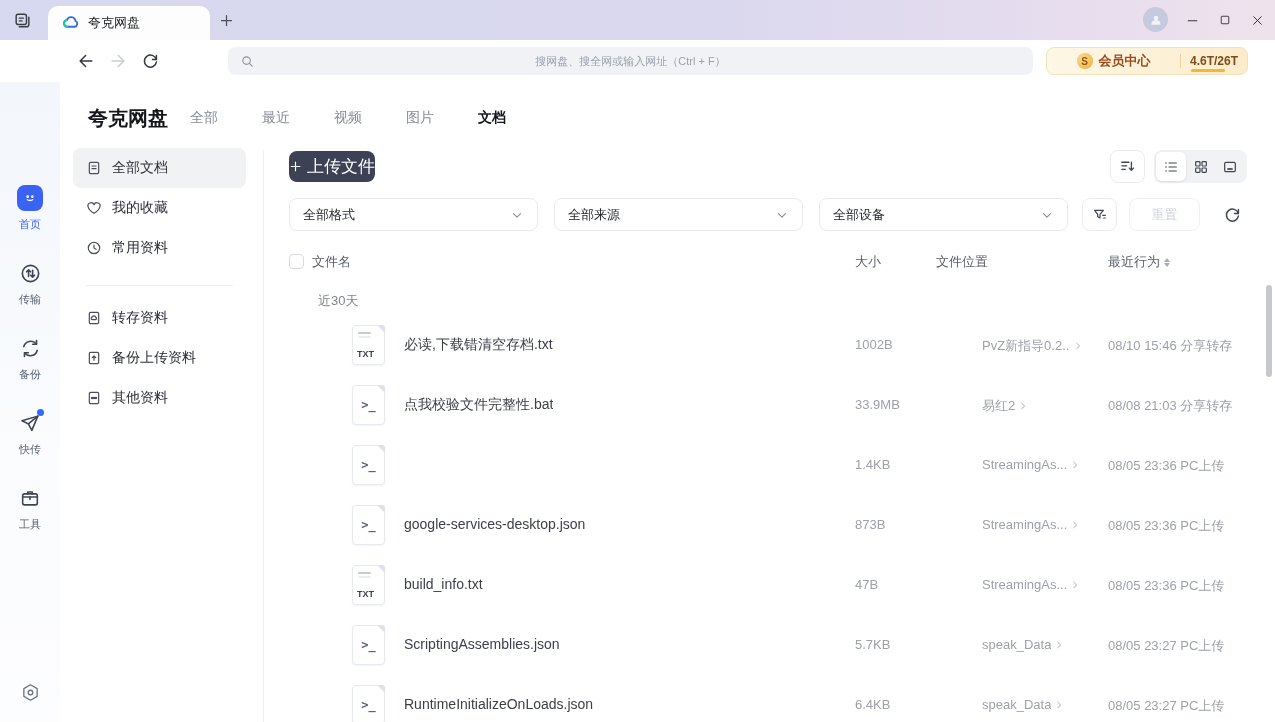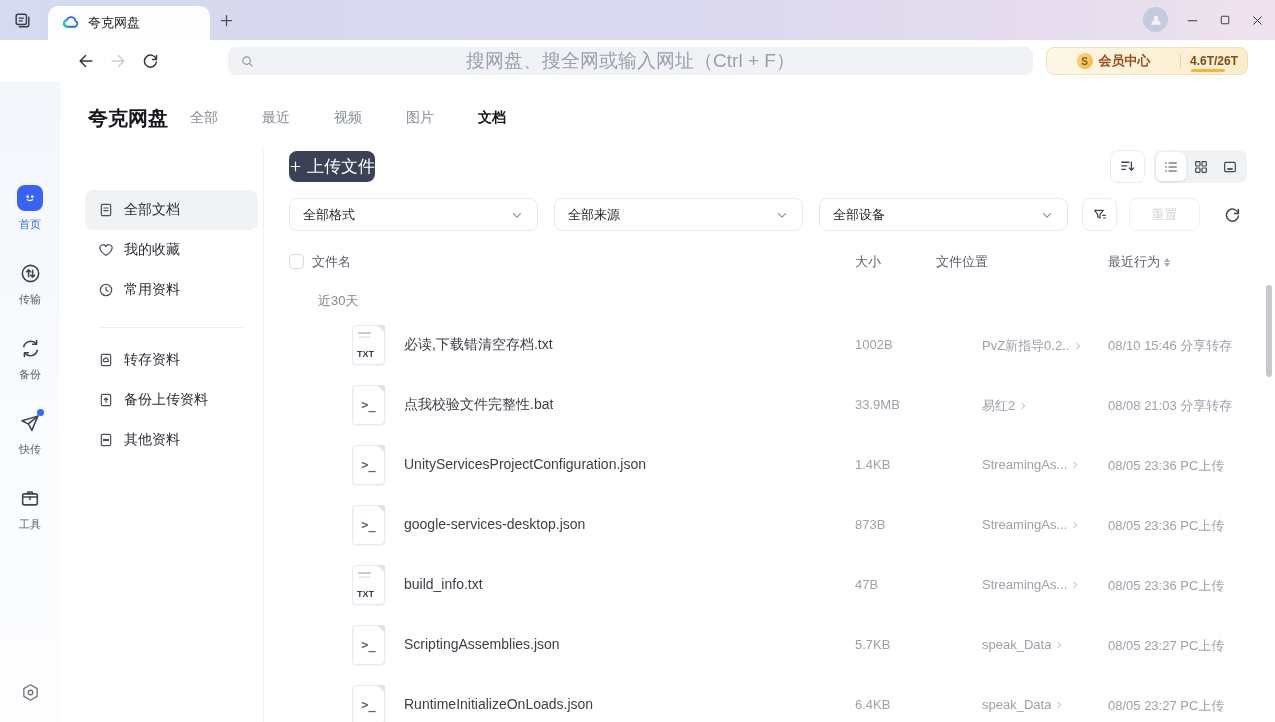--- a/index.html
+++ b/index.html
@@ -23,21 +23,21 @@
   
   .chrome-bar { position:absolute; top:40px; left:0; width:100%; height:42px; background:#fff; }
   .nav-btn { position:absolute; top:9px; width:24px; height:24px; display:flex; align-items:center; justify-content:center; cursor:pointer; }
   .nav-back { left:74px; color:#34373d; }
   .nav-fwd  { left:106px; color:#c8ccd3; }
   .nav-reload { left:138px; color:#34373d; }
   .search-bar { position:absolute; left:228px; top:7px; width:805px; height:28px; background:#f1f2f6;
     border-radius:8px; display:flex; align-items:center; }
   .search-bar svg { position:absolute; left:12px; color:#8d929c; }
   .search-input { width:100%; height:100%; border:none; outline:none; background:transparent;
-    text-align:center; font-size:19px; color:#15803d; font-family:inherit; }
+    text-align:center; font-size:11px; color:#15803d; font-family:inherit; }
   .search-input::placeholder { color:#9aa1ac; }
   .member-bar { position:absolute; left:1046px; top:7px; width:202px; height:28px; border-radius:8px;
     background:linear-gradient(90deg,#fdf7e6 0%,#fcedc f 100%);
     background:linear-gradient(90deg,#fdf7e6 0%,#fceccb 100%);
     border:1px solid #f3e2b8; display:flex; align-items:stretch; cursor:pointer; }
   .member-left { flex:0 0 133px; display:flex; align-items:center; justify-content:center; gap:6px; }
   .member-label { font-size:13px; font-weight:bold; color:#9c4a1c; }
   .coin { width:16px; height:16px; border-radius:50%; background:radial-gradient(circle at 35% 35%,#ffd98a,#f0ac3a);
     display:flex; align-items:center; justify-content:center; font-size:10px; font-weight:bold; color:#8a5a17; }
   .member-divider { width:1px; background:#ecd3a4; margin:6px 0; }
@@ -58,21 +58,21 @@
   .badge-dot { position:absolute; top:-1px; right:-1px; width:7px; height:7px; border-radius:50%; background:#2f6bff; }
   .rail-settings { position:absolute; left:18px; top:598px; width:24px; height:24px; color:#6d7381; cursor:pointer; display:flex; align-items:center; justify-content:center; }
 
   
   .page-title { position:absolute; left:88px; top:105px; font-size:20px; font-weight:bold; color:#15171c; }
   .page-tabs { position:absolute; left:190px; top:109px; display:flex; gap:44px; }
   .page-tab { font-size:14px; color:#868c97; cursor:pointer; }
   .page-tab.active { color:#15171c; font-weight:bold; }
 
   
-  .nav-panel { position:absolute; left:85px; top:148px; width:173px;margin-top:42px; }
+  .nav-panel { position:absolute; left:73px; top:148px; width:173px; }
   .nav-item { height:40px; display:flex; align-items:center; gap:10px; padding:0 13px; border-radius:8px;
     font-size:14px; color:#2b2e36; cursor:pointer; }
   .nav-item .nav-ic { color:#4a4f5a; display:flex; }
   .nav-item.selected { background:#f1f2f4; }
   .nav-divider { height:1px; background:#eeeff2; margin:17px 0 12px 13px; width:147px; }
   .panel-divider { position:absolute; left:263px; top:150px; width:1px; height:572px; background:#eef0f3; }
 
   
   .upload-btn { position:absolute; left:289px; top:151px; width:86px; height:31px; background:#3c4156;
     border:none; border-radius:8px; color:#fff; font-size:17px; display:flex; align-items:center;
@@ -469,21 +469,20 @@
             <path d="M9 5.5l7 6.5-7 6.5"></path>
           </svg>
       </span>
       <span class="file-act">08/08 21:03 分享转存</span>
     </div>
 
     <div class="file-row">
       <span class="file-icon script">
         <span class="ic-script">&gt;_</span>
       </span>
-      <span class="file-name">UnityServicesProjectConfiguration.json</span>
       <span class="file-size">1.4KB</span>
       <span class="file-loc">
         <span class="loc-text">StreamingAs...</span>
         <svg width="10" height="10" viewBox="0 0 24 24" fill="none" stroke="currentColor" stroke-width="2.4" stroke-linecap="round" stroke-linejoin="round">
             <path d="M9 5.5l7 6.5-7 6.5"></path>
           </svg>
       </span>
       <span class="file-act">08/05 23:36 PC上传</span>
     </div>
 

